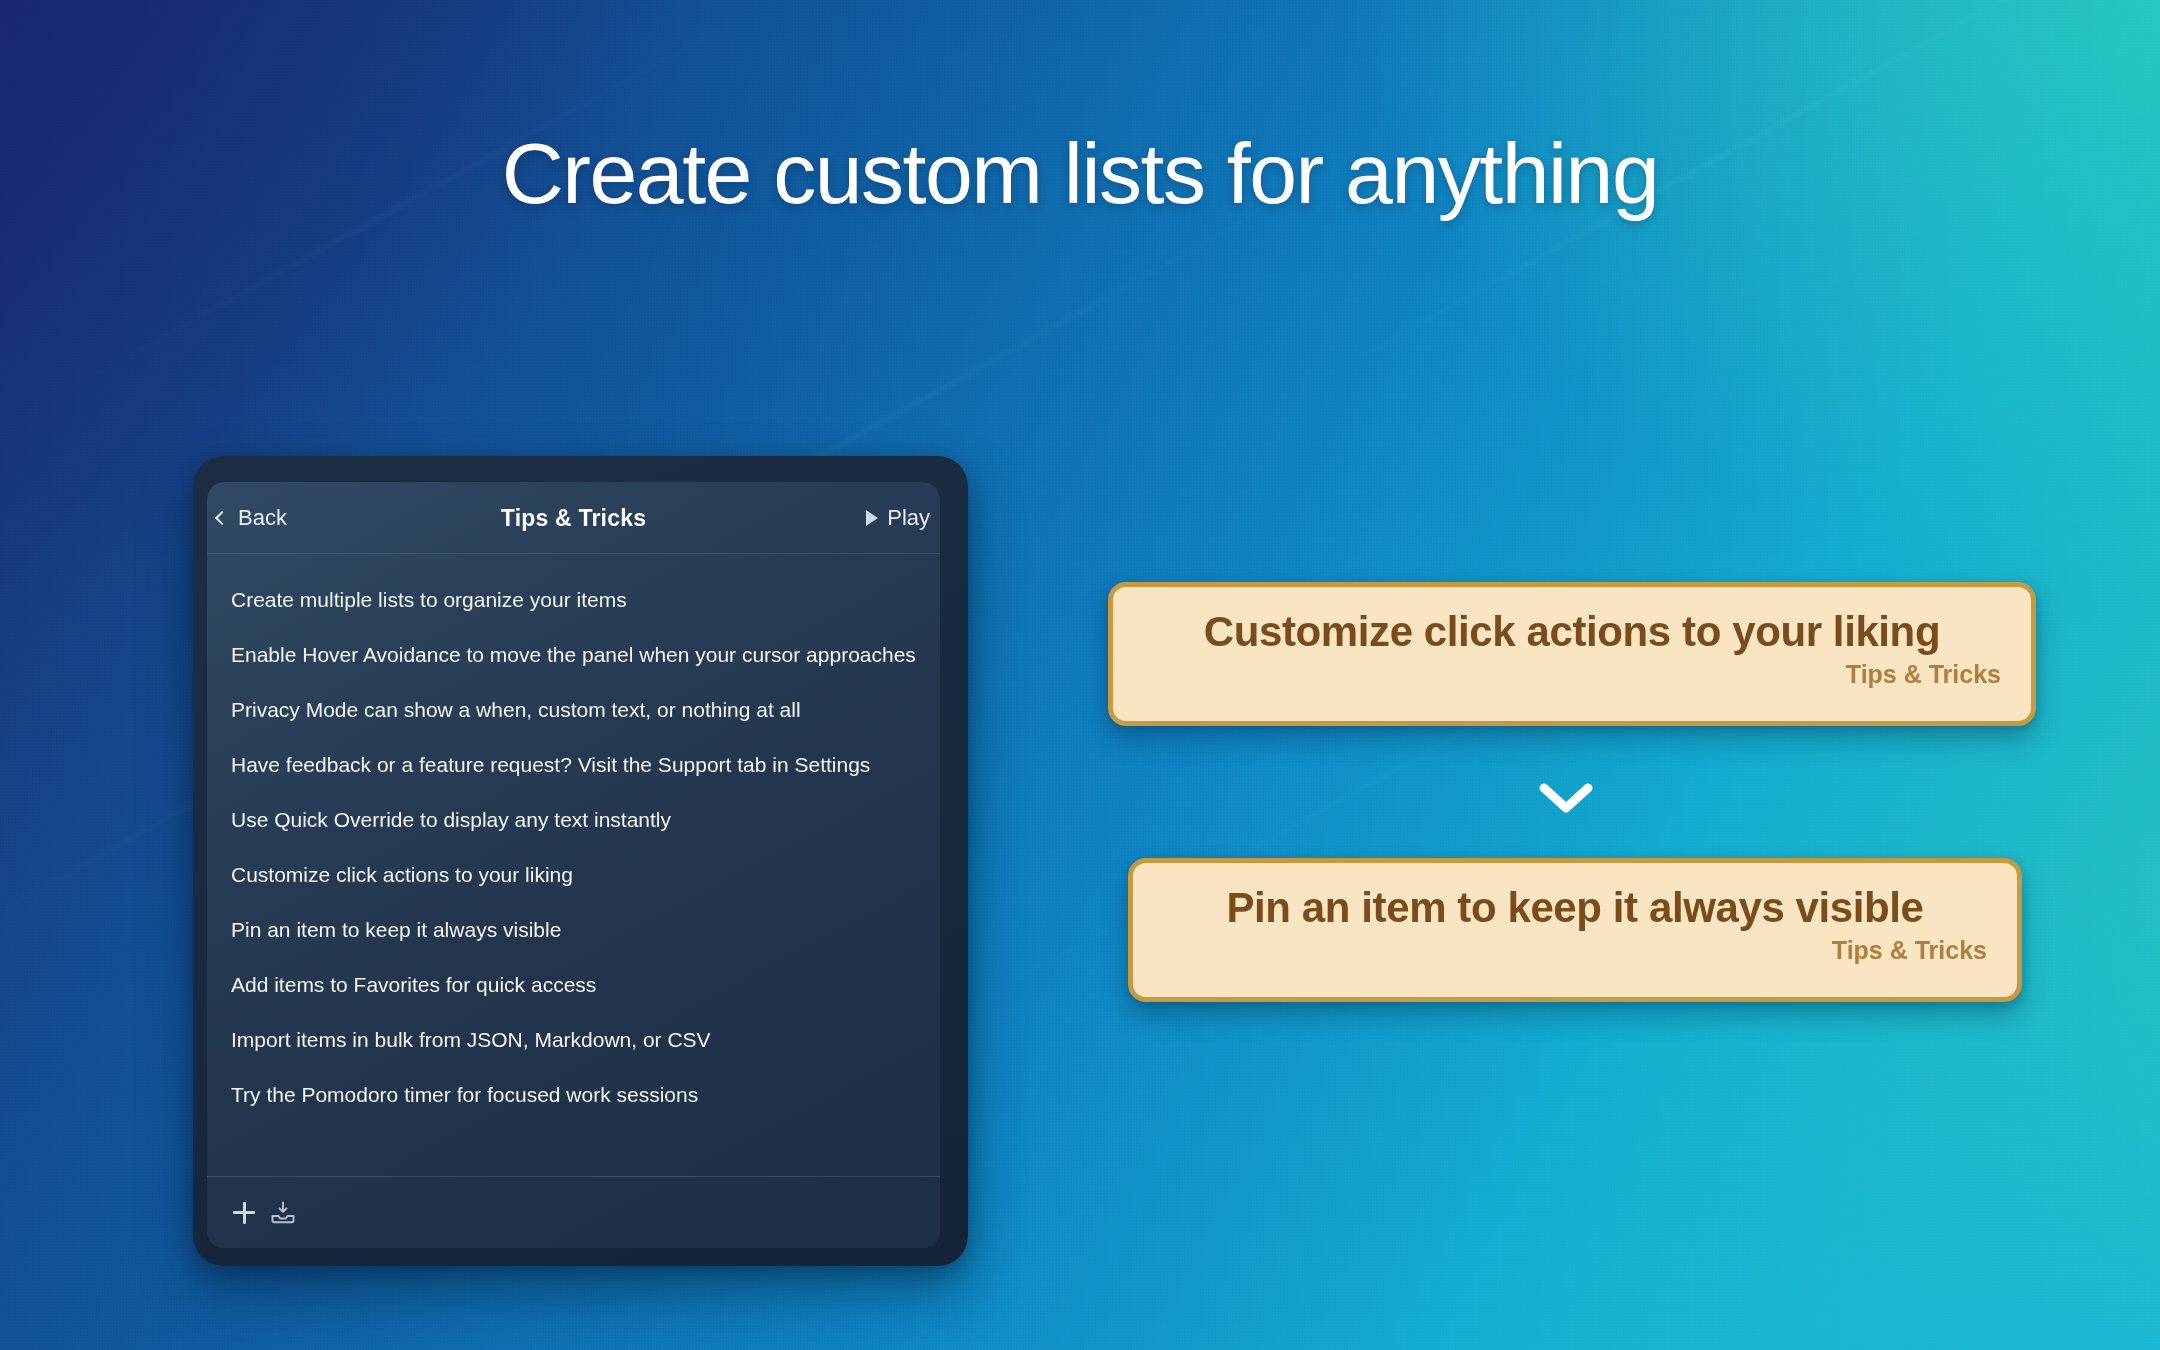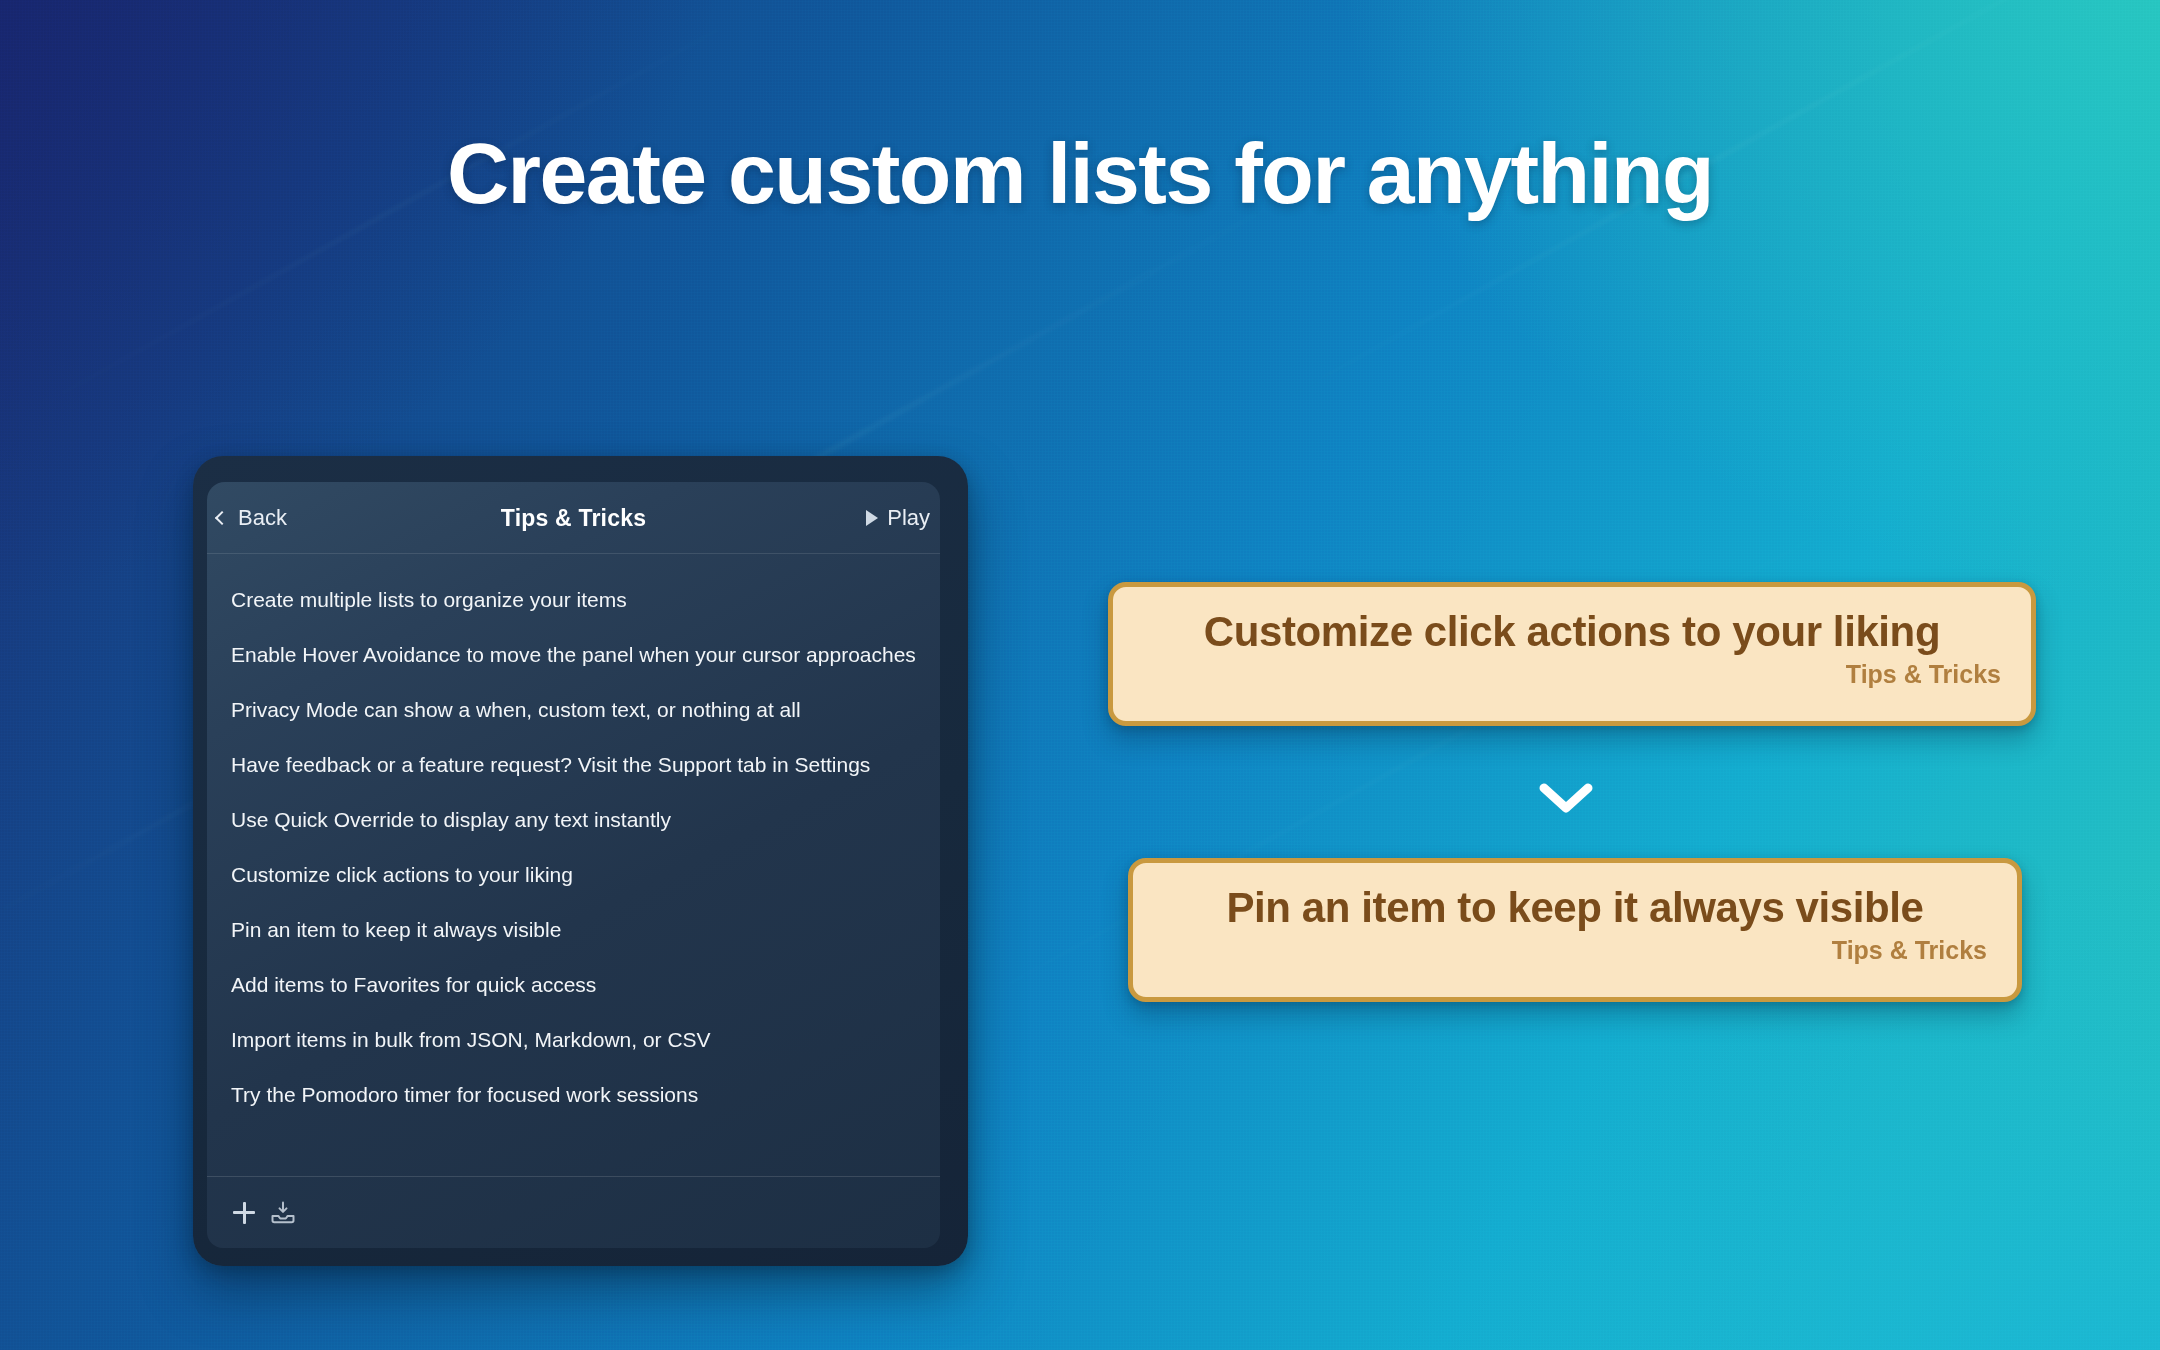--- a/index.html
+++ b/index.html
@@ -41,21 +41,21 @@
     background-size:3px 3px, 3px 3px;
     mix-blend-mode:overlay;
   }
 
   
   #headline {
     position:absolute; top:128px; left:0; width:2160px;
     text-align:center;
     color:#ffffff;
     font-size:86px;
-    font-weight:700;
+    font-weight:400;
     letter-spacing:-1.5px;
     line-height:1.05;
     text-shadow:0 3px 10px rgba(5,30,60,0.30);
   }
 
   
   #panel-frame {
     position:absolute;
     left:193px; top:456px;
     width:775px; height:810px;

